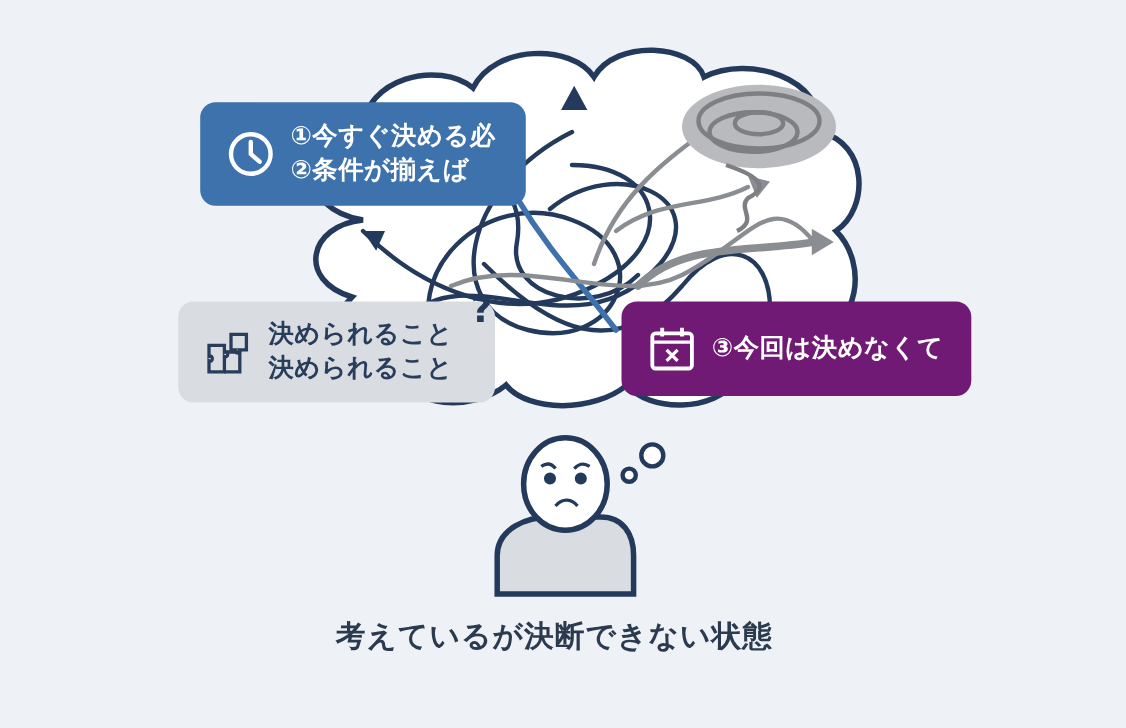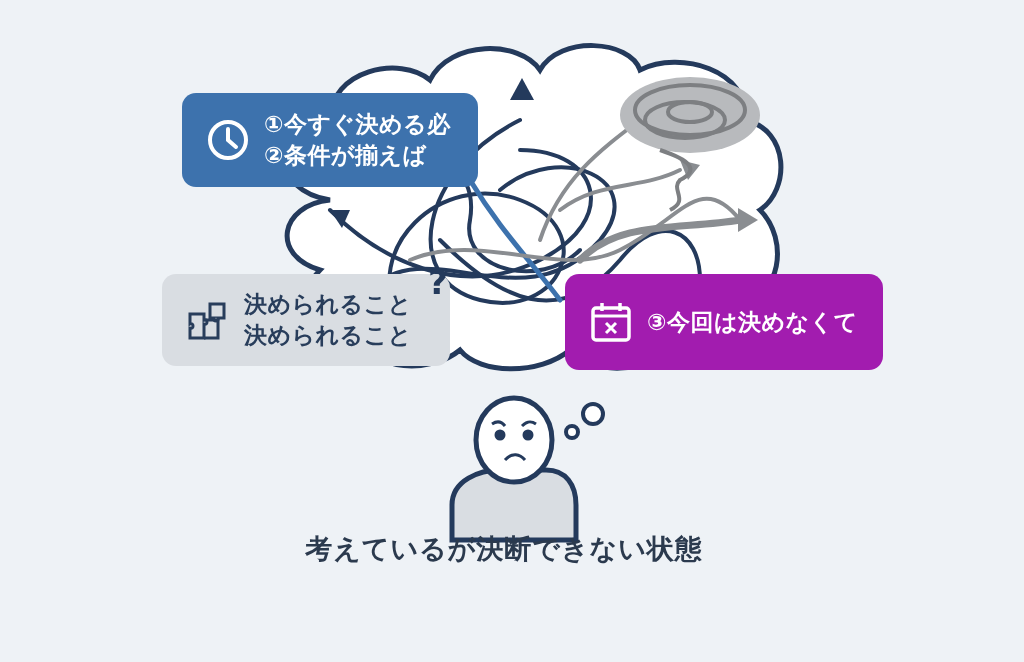--- a/index.html
+++ b/index.html
@@ -11,26 +11,26 @@
   .stage { position:absolute; left:0; top:0; width:1024px; height:662px; }
   svg.art { position:absolute; left:0; top:0; }
   .card {
     position:absolute; border-radius:14px; display:flex; align-items:center;
     box-sizing:border-box; padding:0 24px;
   }
   .card .icon { width:44px; height:44px; flex:0 0 44px; margin-right:14px; }
   .card .txt { font-weight:bold; font-size:23px; line-height:31px; letter-spacing:0.5px; }
   .card1 { left:182px; top:93px; width:296px; height:94px; background:#3d72ad; color:#fff; }
   .card2 { left:162px; top:274px; width:288px; height:92px; background:#d9dde2; color:#283d5b; }
-  .card3 { left:565px; top:274px; width:318px; height:96px; background:#a21caf; color:#fff; }
+  .card3 { left:565px; top:274px; width:318px; height:86px; background:#701a75; color:#fff; }
   .question {
     position:absolute; left:428px; top:262px; font-size:34px; font-weight:bold; color:#243a5c;
   }
   .caption {
-    position:absolute; left:0; width:1008px; top:531px; text-align:center;
+    position:absolute; left:0; width:1008px; top:560px; text-align:center;
     font-size:27px; font-weight:bold; color:#2b3a4e; letter-spacing:1px;
   }
 </style>
 </head>
 <body>
 
 <div class="stage">
 
   <svg class="art" width="1024" height="662" viewBox="0 0 1024 662">
 

